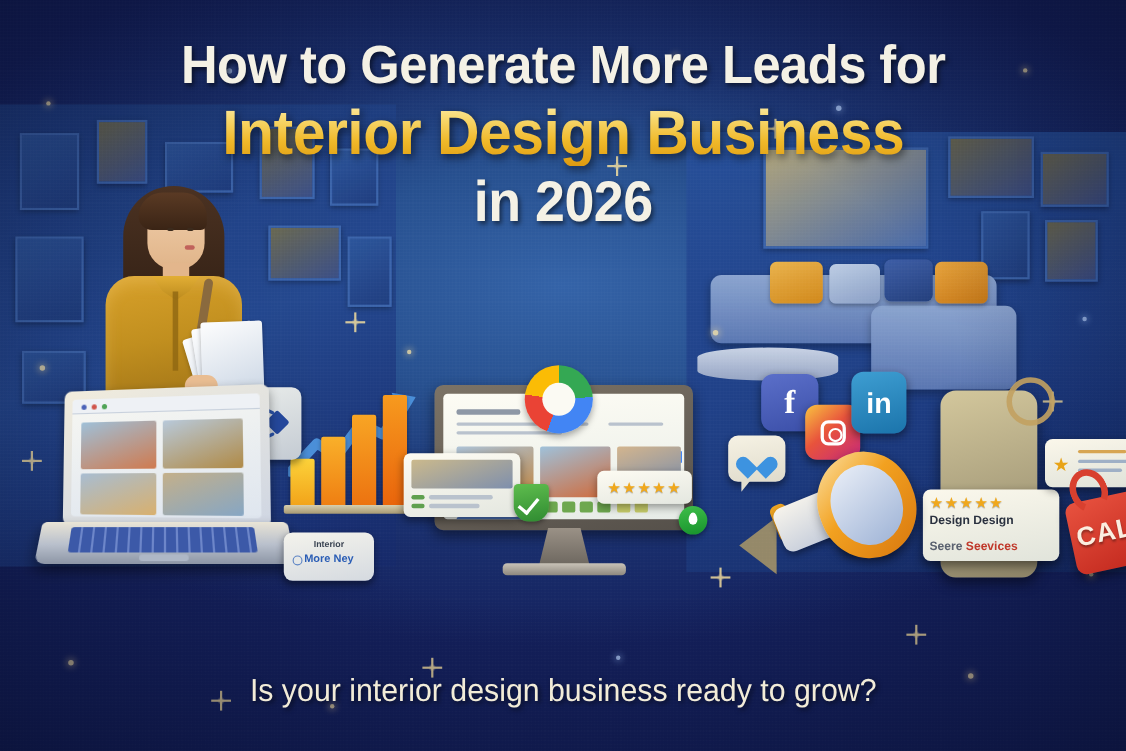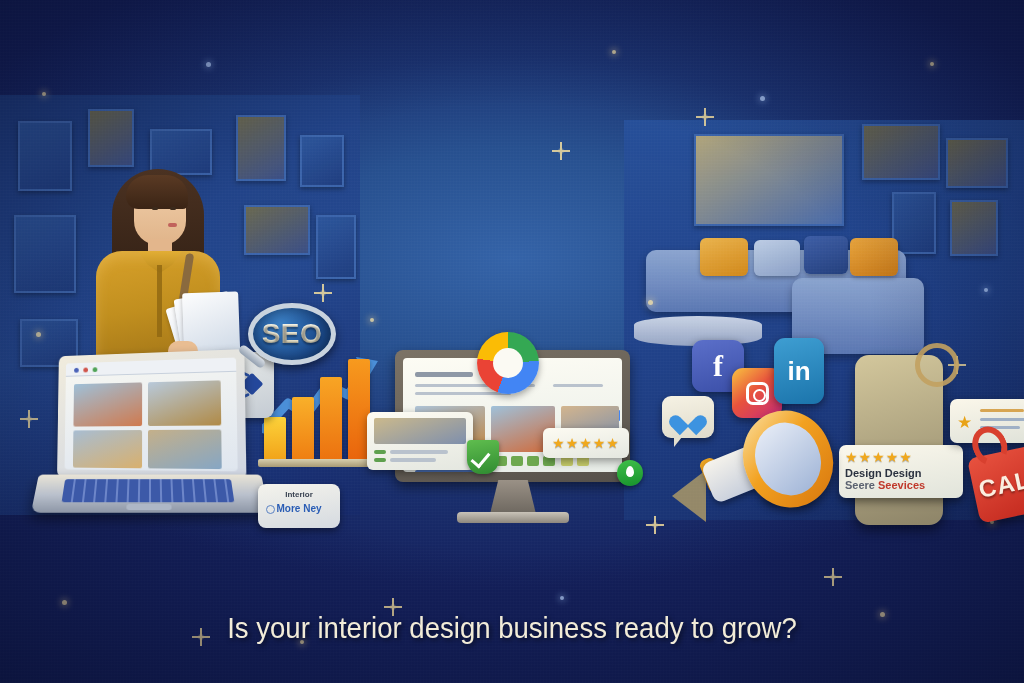--- a/index.html
+++ b/index.html
@@ -198,21 +198,21 @@
   
   .phone{position:absolute;left:855px;top:355px;width:88px;height:170px;border-radius:14px;z-index:29;
     background:linear-gradient(165deg,#d3c79c,#8d8468);padding:6px;box-shadow:0 5px 12px rgba(0,0,0,.45);}
   .ph-scr{position:absolute;left:6px;top:8px;right:6px;bottom:10px;border-radius:10px;
     background:linear-gradient(175deg,#f3f2e7,#cfd6d2);overflow:hidden;}
   .ph-ing{position:absolute;left:0;right:0;top:18px;text-align:center;font-size:15px;font-weight:700;color:#4b76b8;letter-spacing:1px;}
   .revcard{position:absolute;left:-16px;top:90px;width:124px;border-radius:7px;z-index:34;padding:5px 6px 7px;
     background:linear-gradient(170deg,#fbf8ec,#e1e4db);box-shadow:0 4px 9px rgba(0,0,0,.45);}
   .stars{font-size:14px;color:#f0a81c;letter-spacing:1px;line-height:1;text-shadow:0 1px 1px rgba(0,0,0,.3);}
   .rv-l1{font-size:11px;font-weight:700;color:#2b3240;margin-top:3px;}
-  .rv-l2{font-size:11px;font-weight:700;margin-top:0;color:#5b6270;}
+  .rv-l2{font-size:11px;font-weight:700;margin-top:12px;color:#5b6270;}
   .rv-l2 em{font-style:normal;color:#c0392b;}
   .notecard{position:absolute;left:95px;top:44px;width:84px;height:44px;border-radius:7px;z-index:35;
     background:linear-gradient(170deg,#fbf7ea,#dfe2d9);box-shadow:0 3px 8px rgba(0,0,0,.4);}
   .nc-star{position:absolute;left:7px;top:13px;font-size:17px;color:#e8a317;}
   .sale{position:absolute;left:118px;top:95px;width:80px;height:66px;border-radius:9px;z-index:36;
     background:linear-gradient(160deg,#e8523f,#c0261c);transform:rotate(-12deg);
     box-shadow:0 4px 10px rgba(0,0,0,.45);display:flex;align-items:center;justify-content:center;}
   .sale-txt{font-size:24px;font-weight:700;color:#fbeee0;letter-spacing:1px;text-shadow:0 2px 2px rgba(0,0,0,.35);}
   .sale-hook{position:absolute;left:8px;top:-28px;width:34px;height:40px;border:6px solid #d8402f;
     border-radius:50%;border-bottom-color:transparent;transform:rotate(-12deg);}
@@ -280,20 +280,25 @@
     <span class="star4" style="left:318px;top:288px;"></span>
     <span class="star4" style="left:388px;top:602px;"></span>
     <span class="star4" style="left:650px;top:520px;"></span>
     <span class="star4" style="left:952px;top:360px;"></span>
     <span class="star4" style="left:828px;top:572px;"></span>
     <span class="star4" style="left:196px;top:632px;"></span>
     <span class="star4" style="left:556px;top:146px;"></span>
     <span class="star4" style="left:700px;top:112px;"></span>
   </div>
 
+  <div class="headline">
+    <div class="hl-line hl1">How to Generate More Leads for</div>
+    <div class="hl-line hl2">Interior Design Business</div>
+    <div class="hl-line hl3">in 2026</div>
+  </div>
 
   <div class="person">
     <div class="p-hair-back"></div>
     <div class="p-face"></div>
     <div class="p-hairf"></div>
     <div class="p-eye" style="left:70px;"></div>
     <div class="p-eye" style="left:88px;"></div>
     <div class="p-lip"></div>
     <div class="p-neck"></div>
     <div class="p-body"></div>
@@ -340,24 +345,20 @@
         <span class="thumb" style="left:9px;top:70px;width:72px;height:38px;background:linear-gradient(160deg,#a8bdd2,#d8b06e);"></span>
         <span class="thumb" style="left:87px;top:70px;width:72px;height:38px;background:linear-gradient(160deg,#c4b08a,#86a6c4);"></span>
       </div>
     </div>
     <div class="lt-base">
       <div class="lt-keys"></div>
       <div class="lt-pad"></div>
     </div>
   </div>
 
-  <div class="seo">
-    <span class="seo-handle"></span>
-    <span class="seo-txt">SEO</span>
-  </div>
 
   <div class="searchchip">
     <span class="sc-mag"></span>
     <span class="sc-t1">Interior</span>
     <span class="sc-t2">More Ney</span>
   </div>
 
   <div class="monitor">
     <div class="mn-body">
       <div class="mn-screen">
@@ -397,21 +398,21 @@
     <span class="pin" style="left:222px;top:110px;"></span>
   </div>
 
   <div class="social">
     <span class="sico fb" style="left:32px;top:8px;width:52px;height:52px;">
       <span>f</span>
     </span>
     <span class="sico ig" style="left:72px;top:36px;width:50px;height:50px;">
       <span class="ig-sq"></span>
     </span>
-    <span class="sico li" style="left:114px;top:6px;width:50px;height:66px;">
+    <span class="sico li" style="left:114px;top:6px;width:50px;height:56px;">
       <span>in</span>
     </span>
     <span class="sico tw" style="left:104px;top:120px;width:50px;height:50px;font-size:26px;">
       <span>✕</span>
     </span>
     <span class="bubble" style="left:2px;top:64px;">
       <span class="heart"></span>
     </span>
   </div>
 

